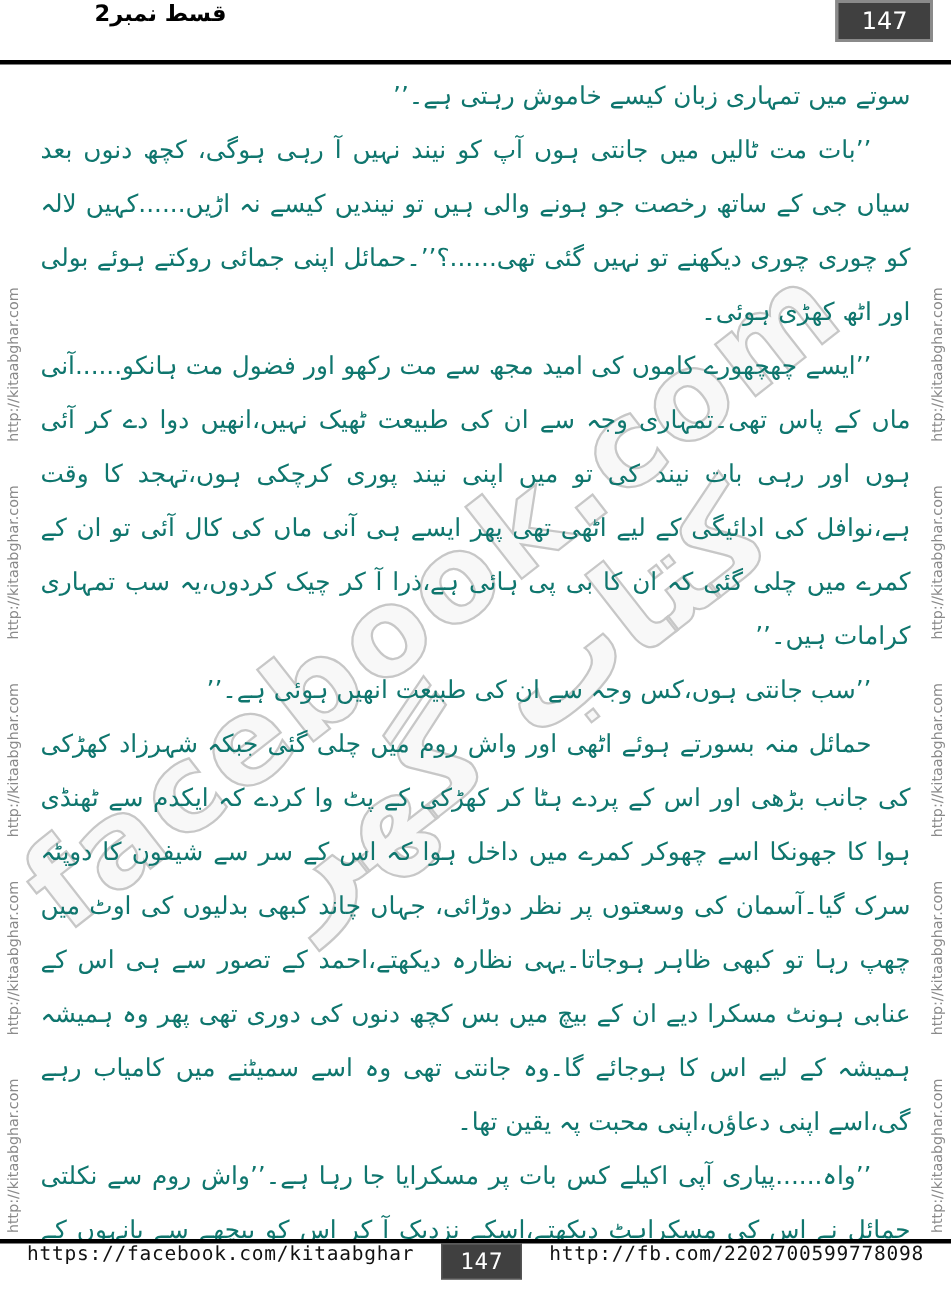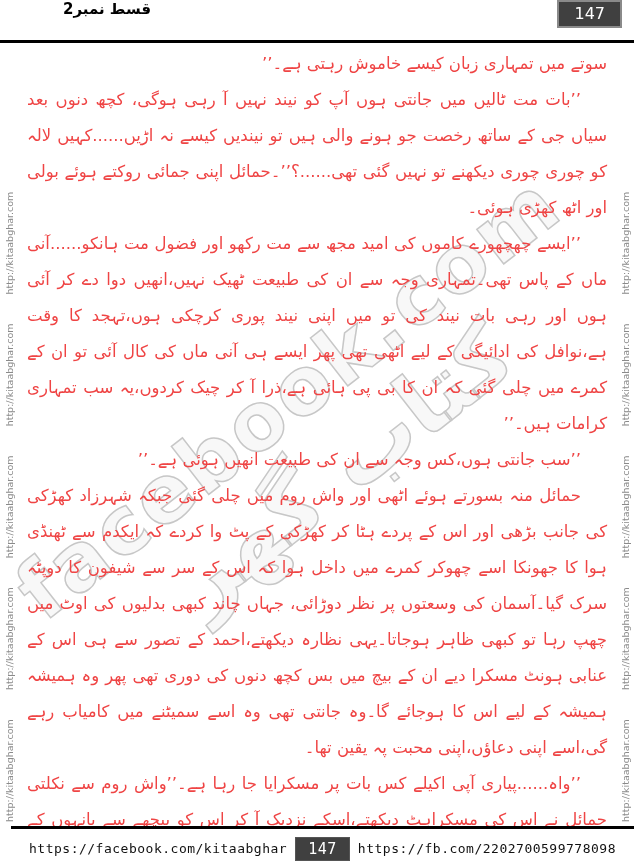--- a/index.html
+++ b/index.html
@@ -23,22 +23,22 @@
   }
   .h-left{width:190px;text-align:center;font-weight:bold;font-size:15px;direction:rtl;}
   .h-right{width:250px;text-align:right;font-weight:bold;font-size:15px;direction:rtl;}
   .pagenum-box{
     background:#404040;color:#fff;font-weight:normal;font-size:16px;
     padding:2px 15px;border:2px solid #8a8a8a;line-height:20px;
   }
 
   
   .footer{
-    position:absolute;bottom:0;left:11px;right:0;height:42px;
-    display:flex;align-items:center;justify-content:space-between;
+    position:absolute;bottom:0;left:0;right:0;height:42px;
+    display:flex;align-items:flex-start;justify-content:space-between;
     padding:0 18px;box-sizing:border-box;
     border-top:3px solid #000;
     background:#fff;z-index:3;
     font-family:"DejaVu Sans Mono",monospace;
     font-size:13px;color:#111;letter-spacing:0.5px;
   }
   .footer .pagenum-box{font-size:15px;padding:1px 12px;border:1px solid #555;}
 
   
   .side-wm{position:absolute;top:46px;height:776px;width:15px;z-index:2;overflow:visible;}
@@ -65,21 +65,21 @@
     white-space:nowrap;
   }
   .diag-latin{font-size:80px;letter-spacing:3px;font-family:"DejaVu Sans",sans-serif;}
   .diag-urdu{font-size:88px;direction:rtl;font-family:"DejaVu Sans",sans-serif;margin-top:-10px;}
 
   
   .body-text{
     position:absolute;top:46px;bottom:44px;left:27px;right:27px;
     z-index:2;
     direction:rtl;text-align:justify;
-    font-size:16.5px;line-height:36px;color:#ef4444;
+    font-size:16.5px;line-height:36px;color:#0f766e;
     font-family:"DejaVu Sans",sans-serif;
   }
   .body-text p{margin:0;padding:0;}
   .body-text p.indent{text-indent:26px;}
 </style>
 </head>
 <body>
 
 <div class="page">
 
@@ -106,16 +106,16 @@
     <p class="para indent">’’ایسے چھچھورے کاموں کی امید مجھ سے مت رکھو اور فضول مت ہانکو......آنی ماں کے پاس تھی۔تمہاری وجہ سے ان کی طبیعت ٹھیک نہیں،انھیں دوا دے کر آئی ہوں اور رہی بات نیند کی تو میں اپنی نیند پوری کرچکی ہوں،تہجد کا وقت ہے،نوافل کی ادائیگی کے لیے اٹھی تھی پھر ایسے ہی آنی ماں کی کال آئی تو ان کے کمرے میں چلی گئی کہ ان کا بی پی ہائی ہے،ذرا آ کر چیک کردوں،یہ سب تمہاری کرامات ہیں۔’’</p>
     <p class="para indent">’’سب جانتی ہوں،کس وجہ سے ان کی طبیعت انھیں ہوئی ہے۔’’</p>
     <p class="para indent">حمائل منہ بسورتے ہوئے اٹھی اور واش روم میں چلی گئی جبکہ شہرزاد کھڑکی کی جانب بڑھی اور اس کے پردے ہٹا کر کھڑکی کے پٹ وا کردے کہ ایکدم سے ٹھنڈی ہوا کا جھونکا اسے چھوکر کمرے میں داخل ہوا کہ اس کے سر سے شیفون کا دوپٹہ سرک گیا۔آسمان کی وسعتوں پر نظر دوڑائی، جہاں چاند کبھی بدلیوں کی اوٹ میں چھپ رہا تو کبھی ظاہر ہوجاتا۔یہی نظارہ دیکھتے،احمد کے تصور سے ہی اس کے عنابی ہونٹ مسکرا دیے ان کے بیچ میں بس کچھ دنوں کی دوری تھی پھر وہ ہمیشہ ہمیشہ کے لیے اس کا ہوجائے گا۔وہ جانتی تھی وہ اسے سمیٹنے میں کامیاب رہے گی،اسے اپنی دعاؤں،اپنی محبت پہ یقین تھا۔</p>
     <p class="para indent">’’واہ......پیاری آپی اکیلے کس بات پر مسکرایا جا رہا ہے۔’’واش روم سے نکلتی حمائل نے اس کی مسکراہٹ دیکھتے،اسکے نزدیک آ کر اس کو پیچھے سے بانہوں کے حصار میں جکڑتے،ٹھوڑی اس کے کندھے پر ٹکا دی۔</p>
 
   </main>
 
   <footer class="footer">
     <div class="footer-url">https://facebook.com/kitaabghar</div>
     <div class="pagenum-box">147</div>
-    <div class="footer-url">https://fb.com/2202700599778098</div>
+    <div class="footer-url">http://fb.com/2202700599778098</div>
   </footer>
 
 </div>
 
 </body></html>

